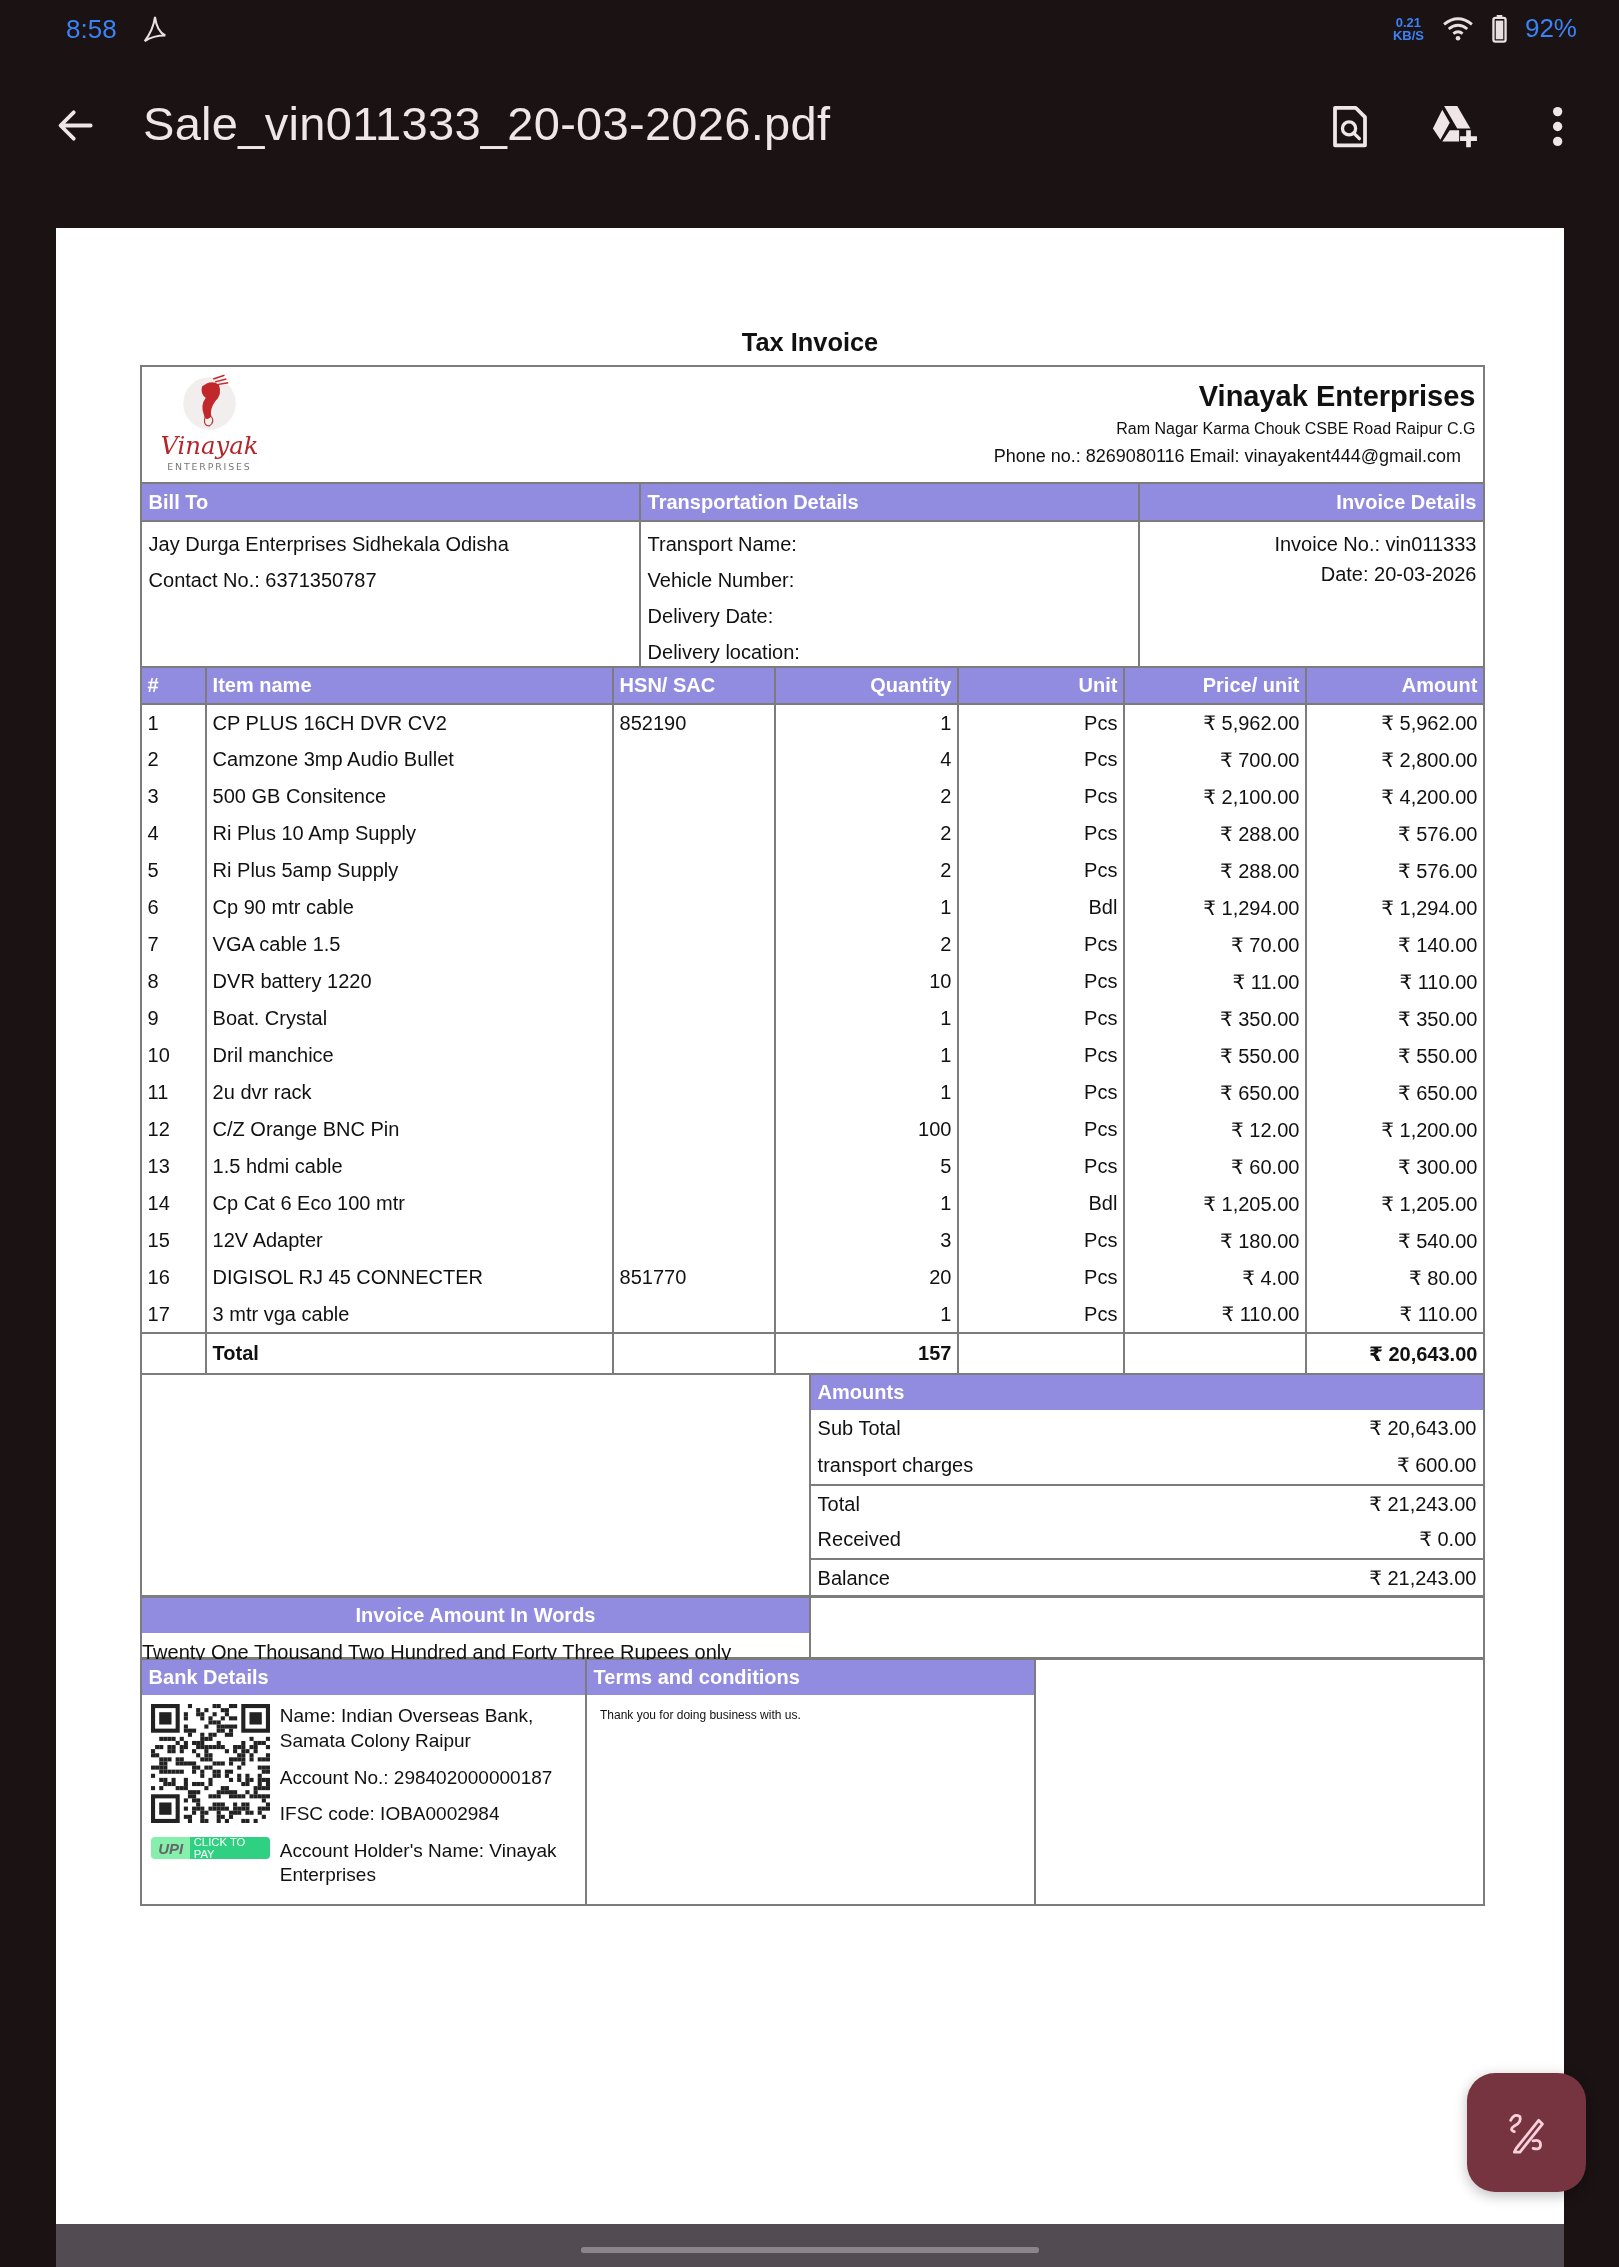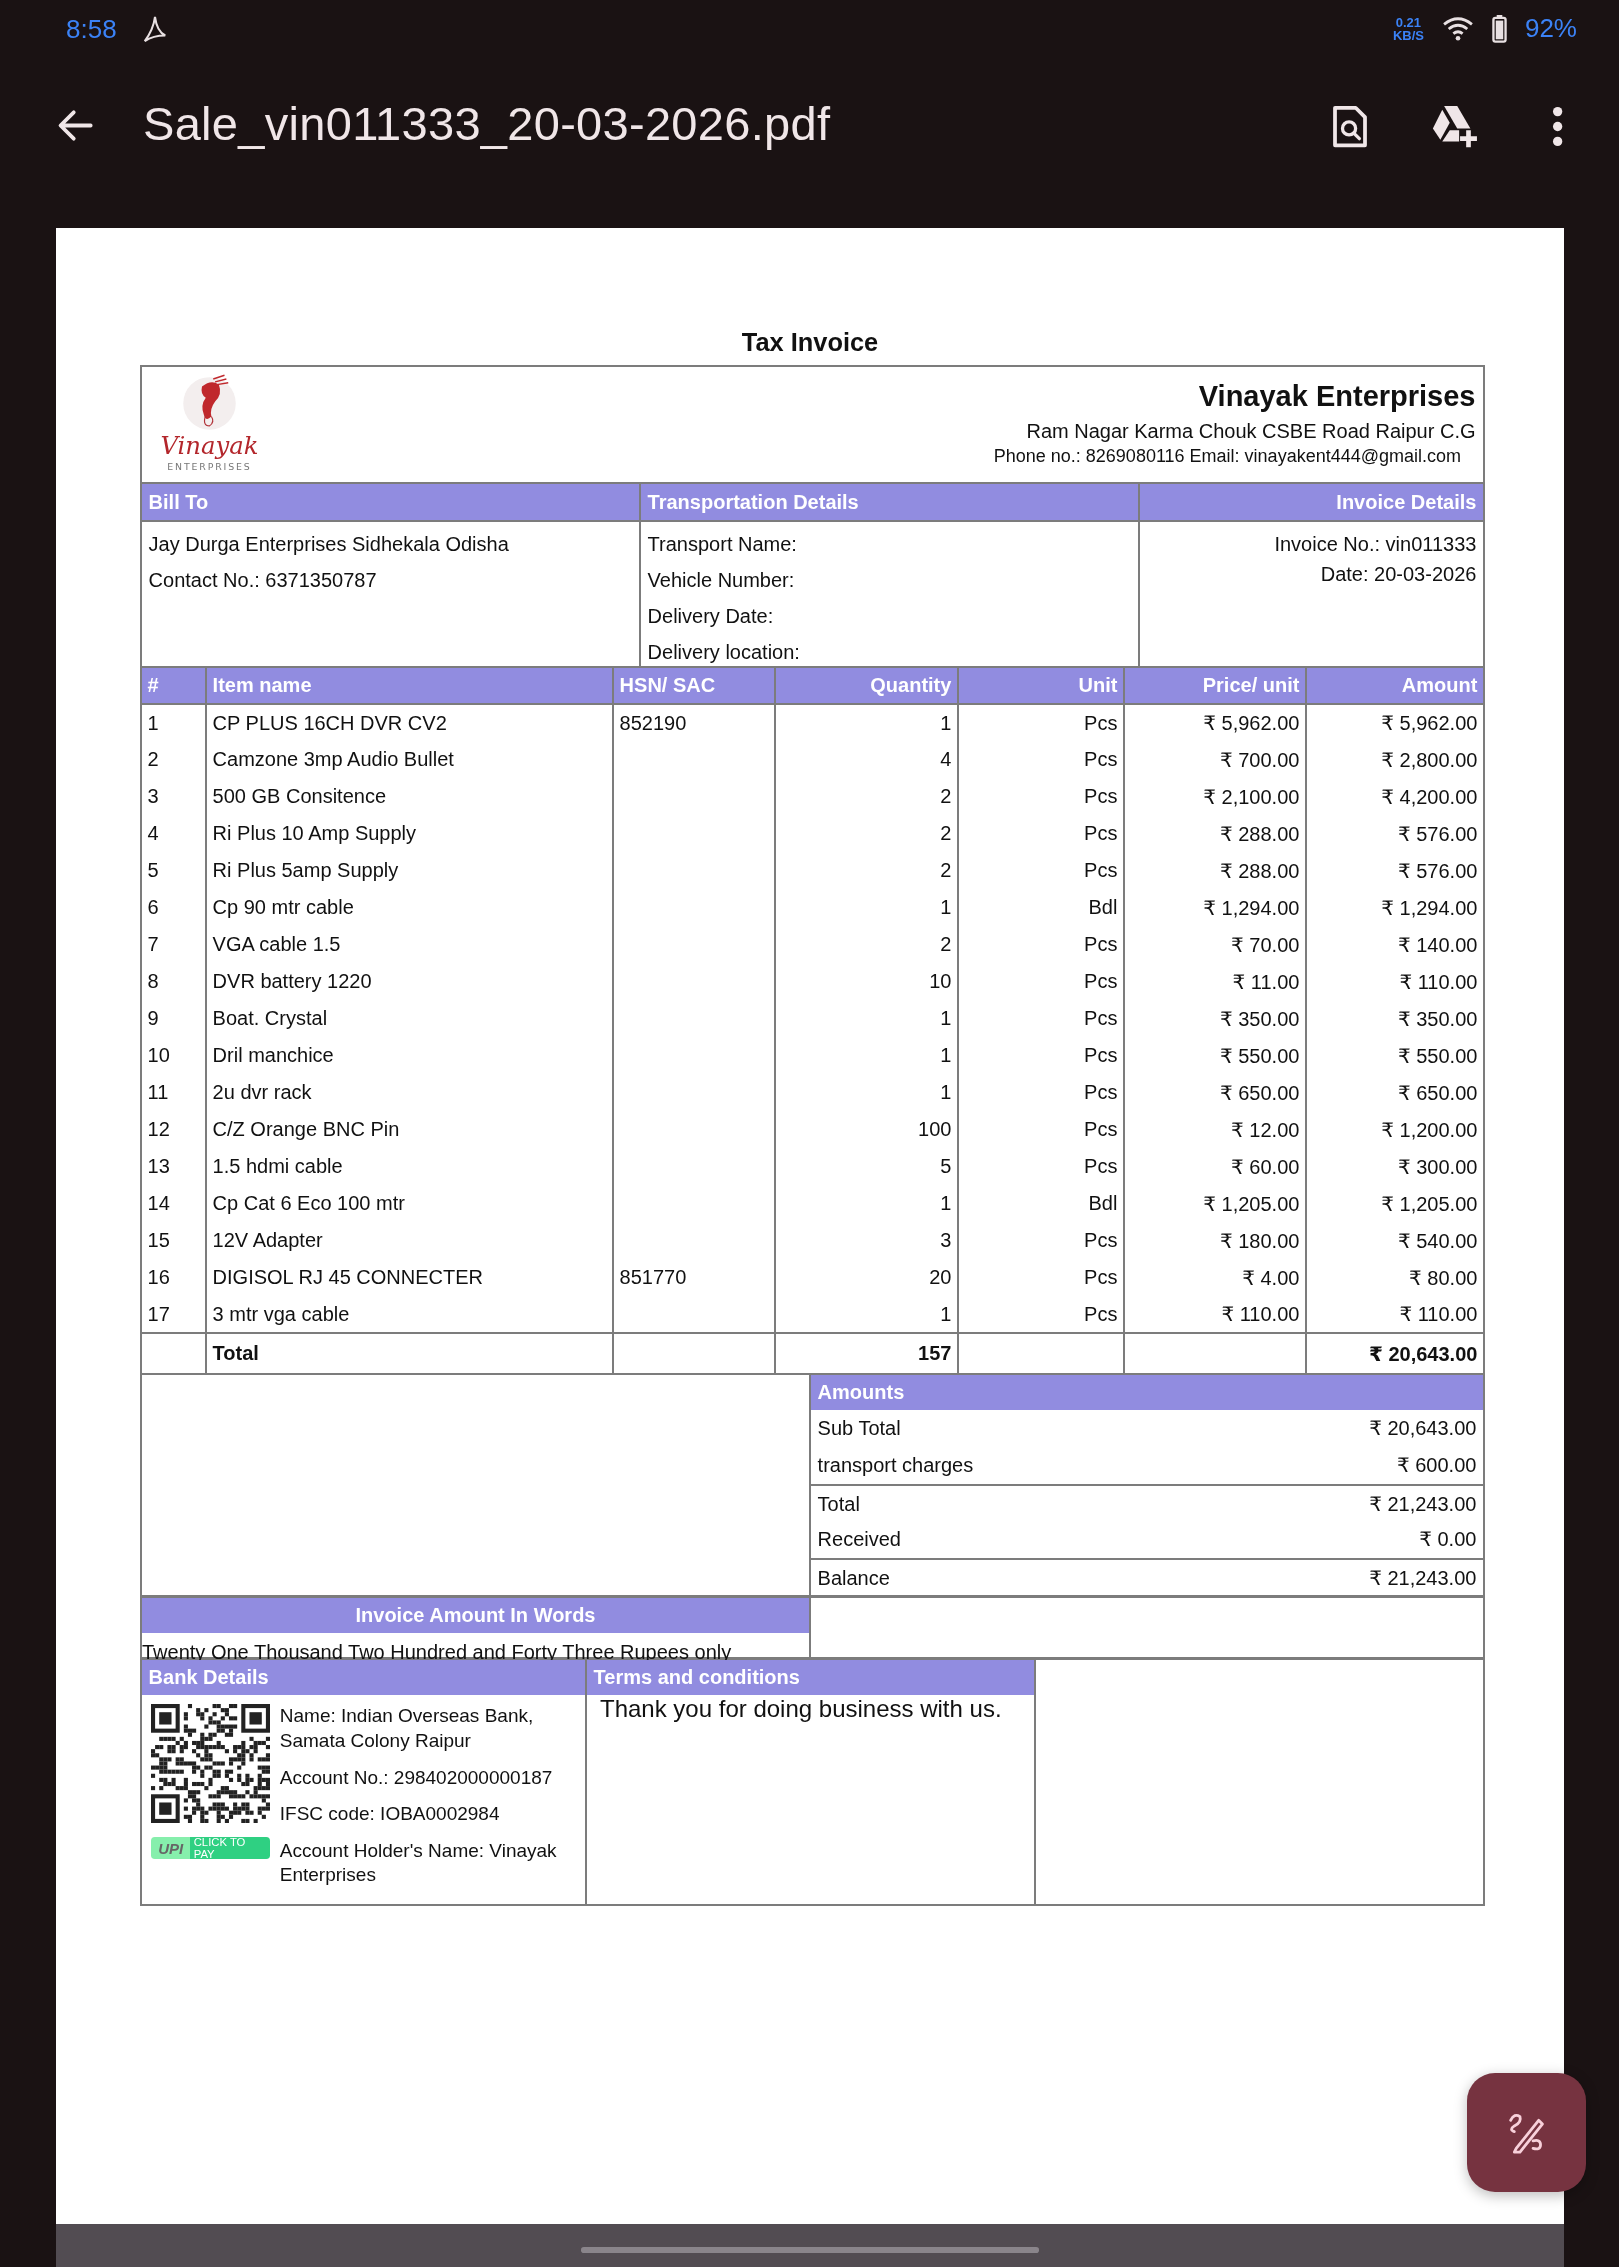--- a/index.html
+++ b/index.html
@@ -30,21 +30,21 @@
 
   .inv { position: absolute; left: 84px; top: 137px; width: 1345px; border: 2.8px solid #7c7c7c; font-size: 20px; }
   .lav { background: #918ce0; color: #fff; font-weight: bold; }
   .row { display: flex; }
   .bt { border-top: 2.8px solid #7c7c7c; }
 
   
   .company-block { height: 115px; position: relative; }
   .logo { position: absolute; left: 15px; top: 5.6px; width: 105px; height: 102px; }
   .company-name { position: absolute; right: 7.5px; top: 13px; font-size: 29px; font-weight: bold; }
-  .company-address { position: absolute; right: 7.5px; top: 53px; font-size: 20px; }
+  .company-address { position: absolute; right: 7.5px; top: 53px; font-size: 16px; }
   .company-contact { position: absolute; right: 22px; top: 79px; font-size: 18px; }
 
   
   .info-col { border-right: 2.8px solid #7c7c7c; }
   .info-col:last-child { border-right: none; }
   .info-head { height: 36px; line-height: 36px; padding: 0 6.6px; font-size: 20px; }
   .info-body { height: 146px; padding: 3.8px 6.6px; border-top: 2.8px solid #7c7c7c; }
   .info-line { height: 36px; line-height: 36px; }
 
   
@@ -79,21 +79,21 @@
   .sign-col { flex: 1; position: relative; text-align: center; }
   .col-head { height: 35px; line-height: 35px; padding: 0 6.6px; }
   .bank-body { display: flex; padding: 9.4px 9.4px; }
   .qr-wrap { width: 124px; }
   .qr { width: 119px; height: 119px; }
   .upi-badge { display: flex; align-items: center; margin-top: 7.5px; height: 24.5px; }
   .upi-logo { width: 40px; height: 22.6px; background: #86efac; font-style: italic; font-weight: bold; font-size: 15px; color: #666; display: flex; align-items: center; justify-content: center; border-radius: 3.8px 0 0 3.8px; }
   .upi-pay { height: 22.6px; background: #2fd082; color: #fff; font-size: 11.3px; padding: 0 3.8px; display: flex; align-items: center; border-radius: 0 3.8px 3.8px 0; cursor: pointer; }
   .bank-lines { padding-left: 9.4px; font-size: 19px; line-height: 24.5px; }
   .bank-lines div { margin-bottom: 12.2px; }
-  .terms-body { padding: 0 13px; font-size: 24px; }
+  .terms-body { padding: 13px 13px; font-size: 12px; }
   .sign-for { margin-top: 11.3px; font-size: 19px; }
   .signature { width: 141px; height: 85px; margin: 7.5px auto 0; }
   .sign-label { margin-top: 0px; font-size: 19px; font-weight: bold; }
 
   
   .fab { position: absolute; left: 1467px; top: 2073px; width: 119px; height: 119px; border-radius: 28px; background: #763340; box-shadow: 0 3.8px 13px rgba(0,0,0,0.25); display: flex; align-items: center; justify-content: center; cursor: pointer; }
 </style>
 </head>
 <body>
 

